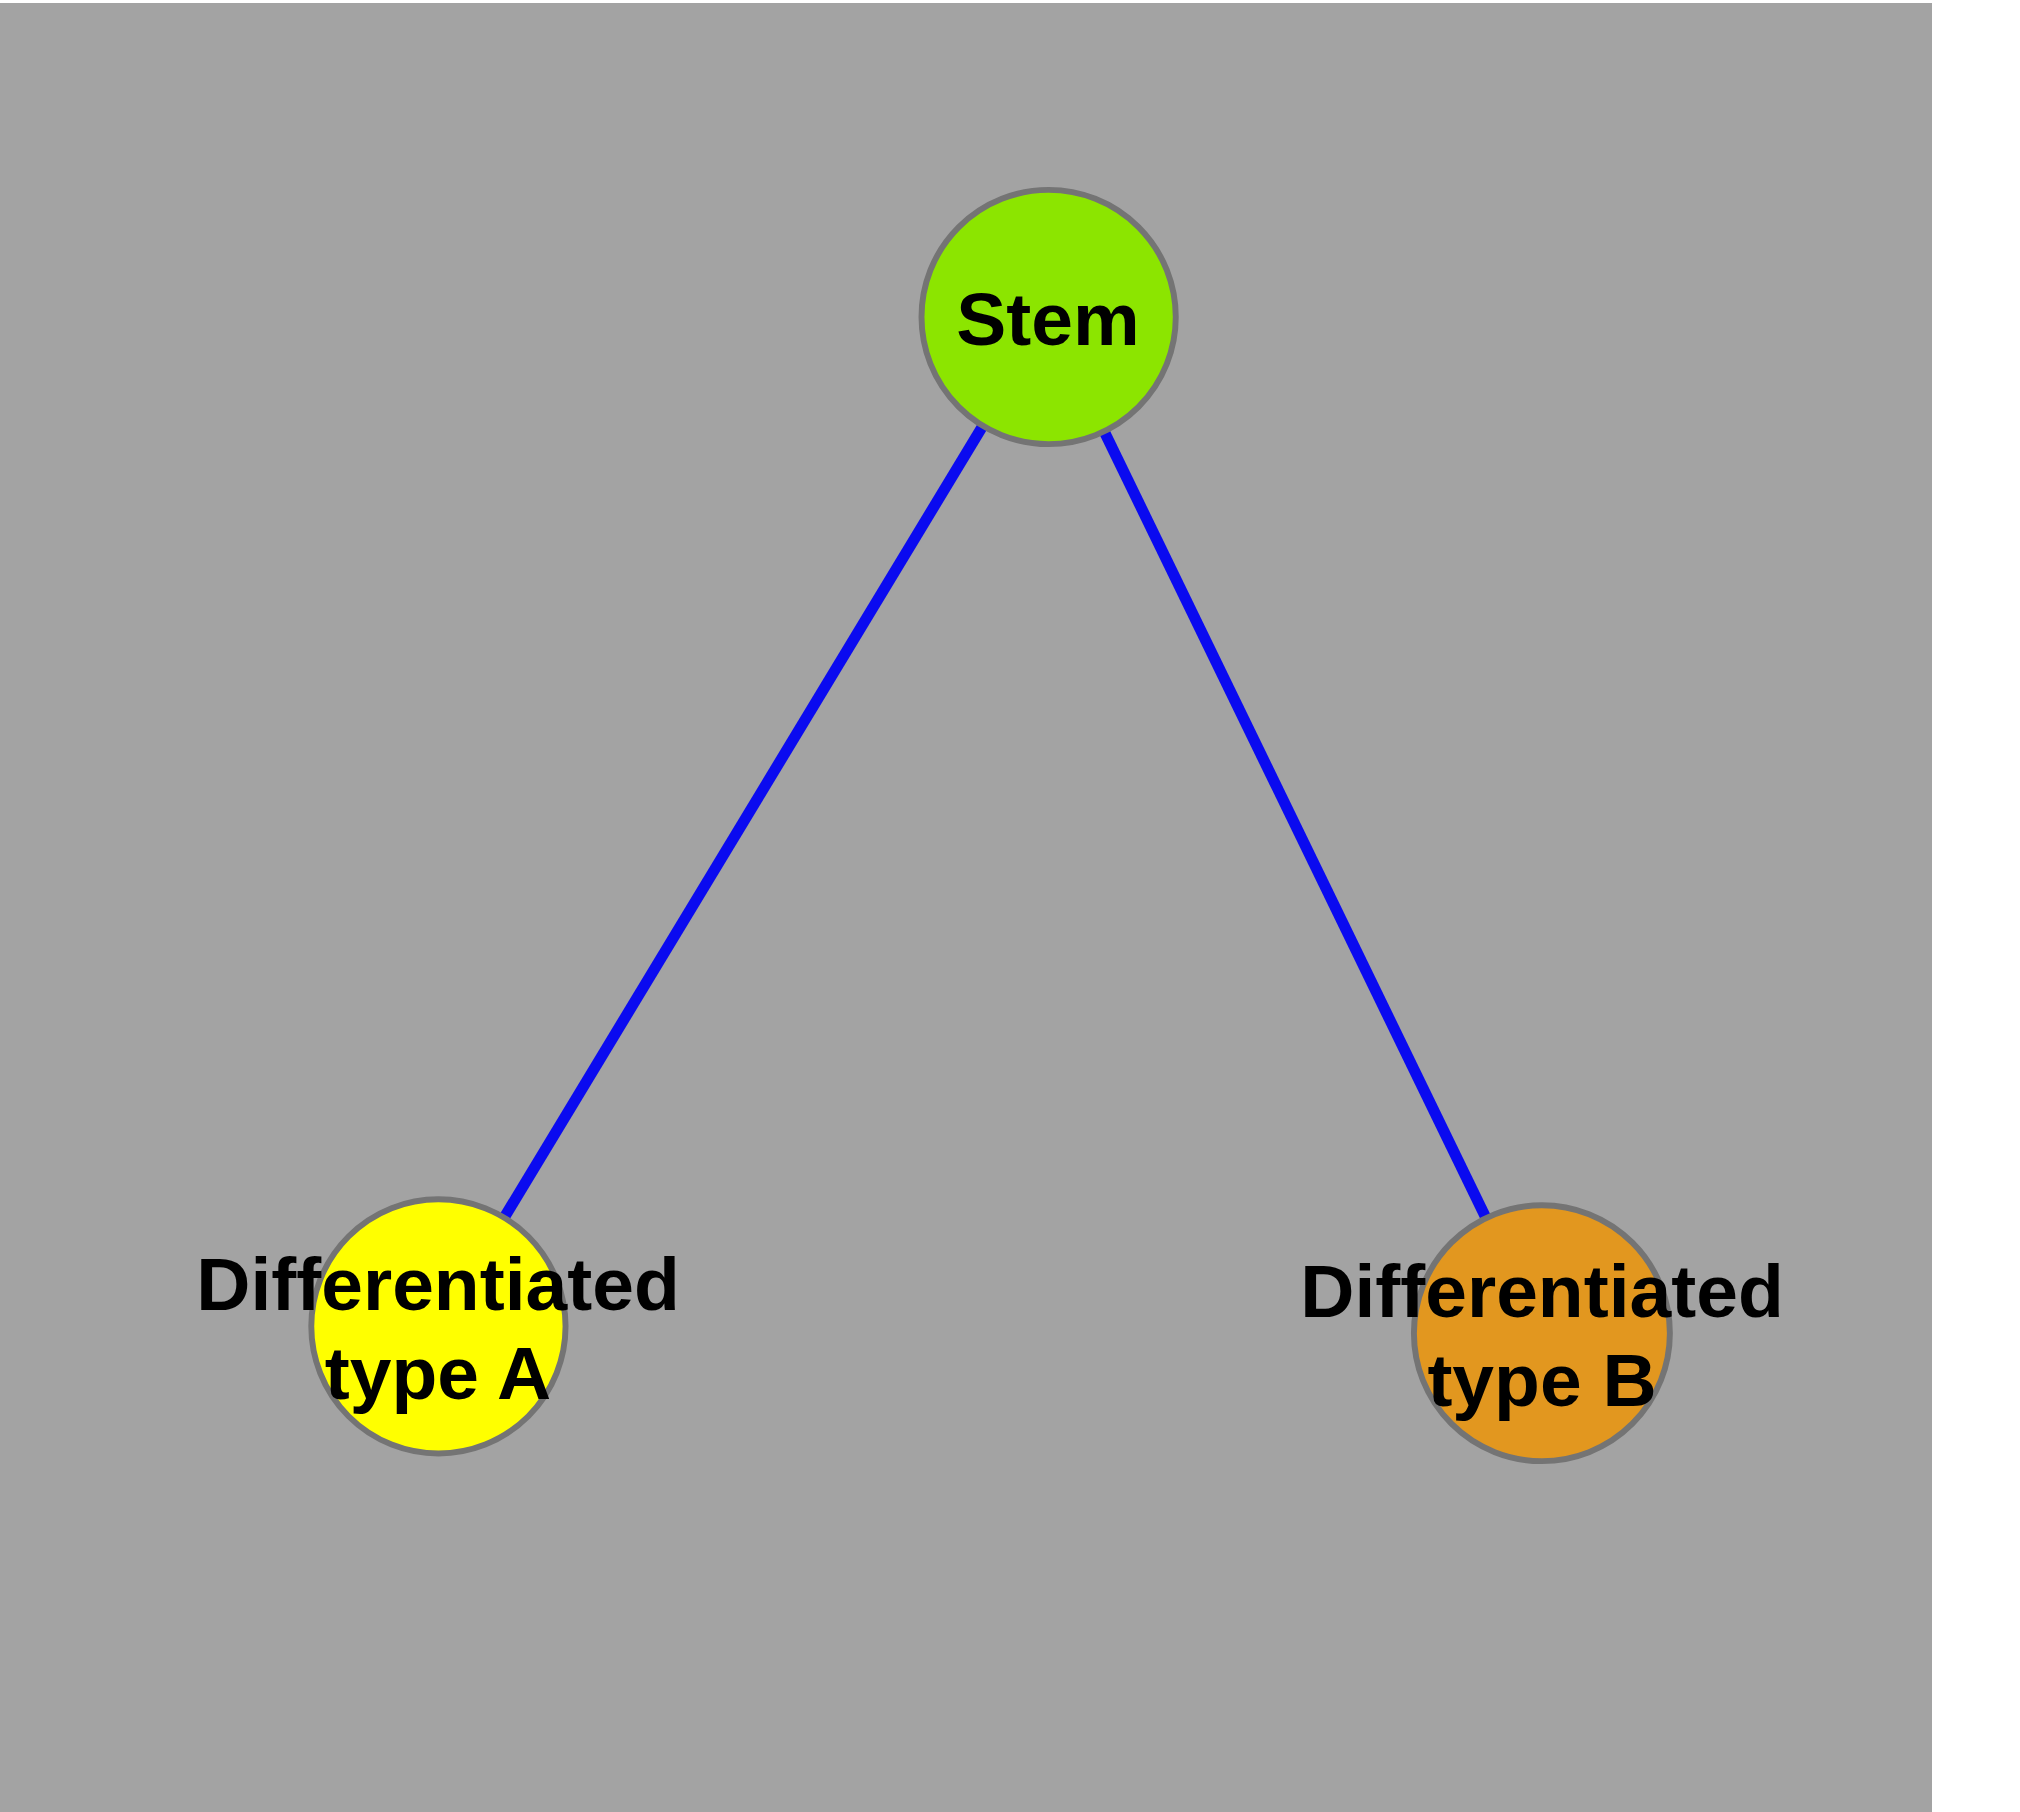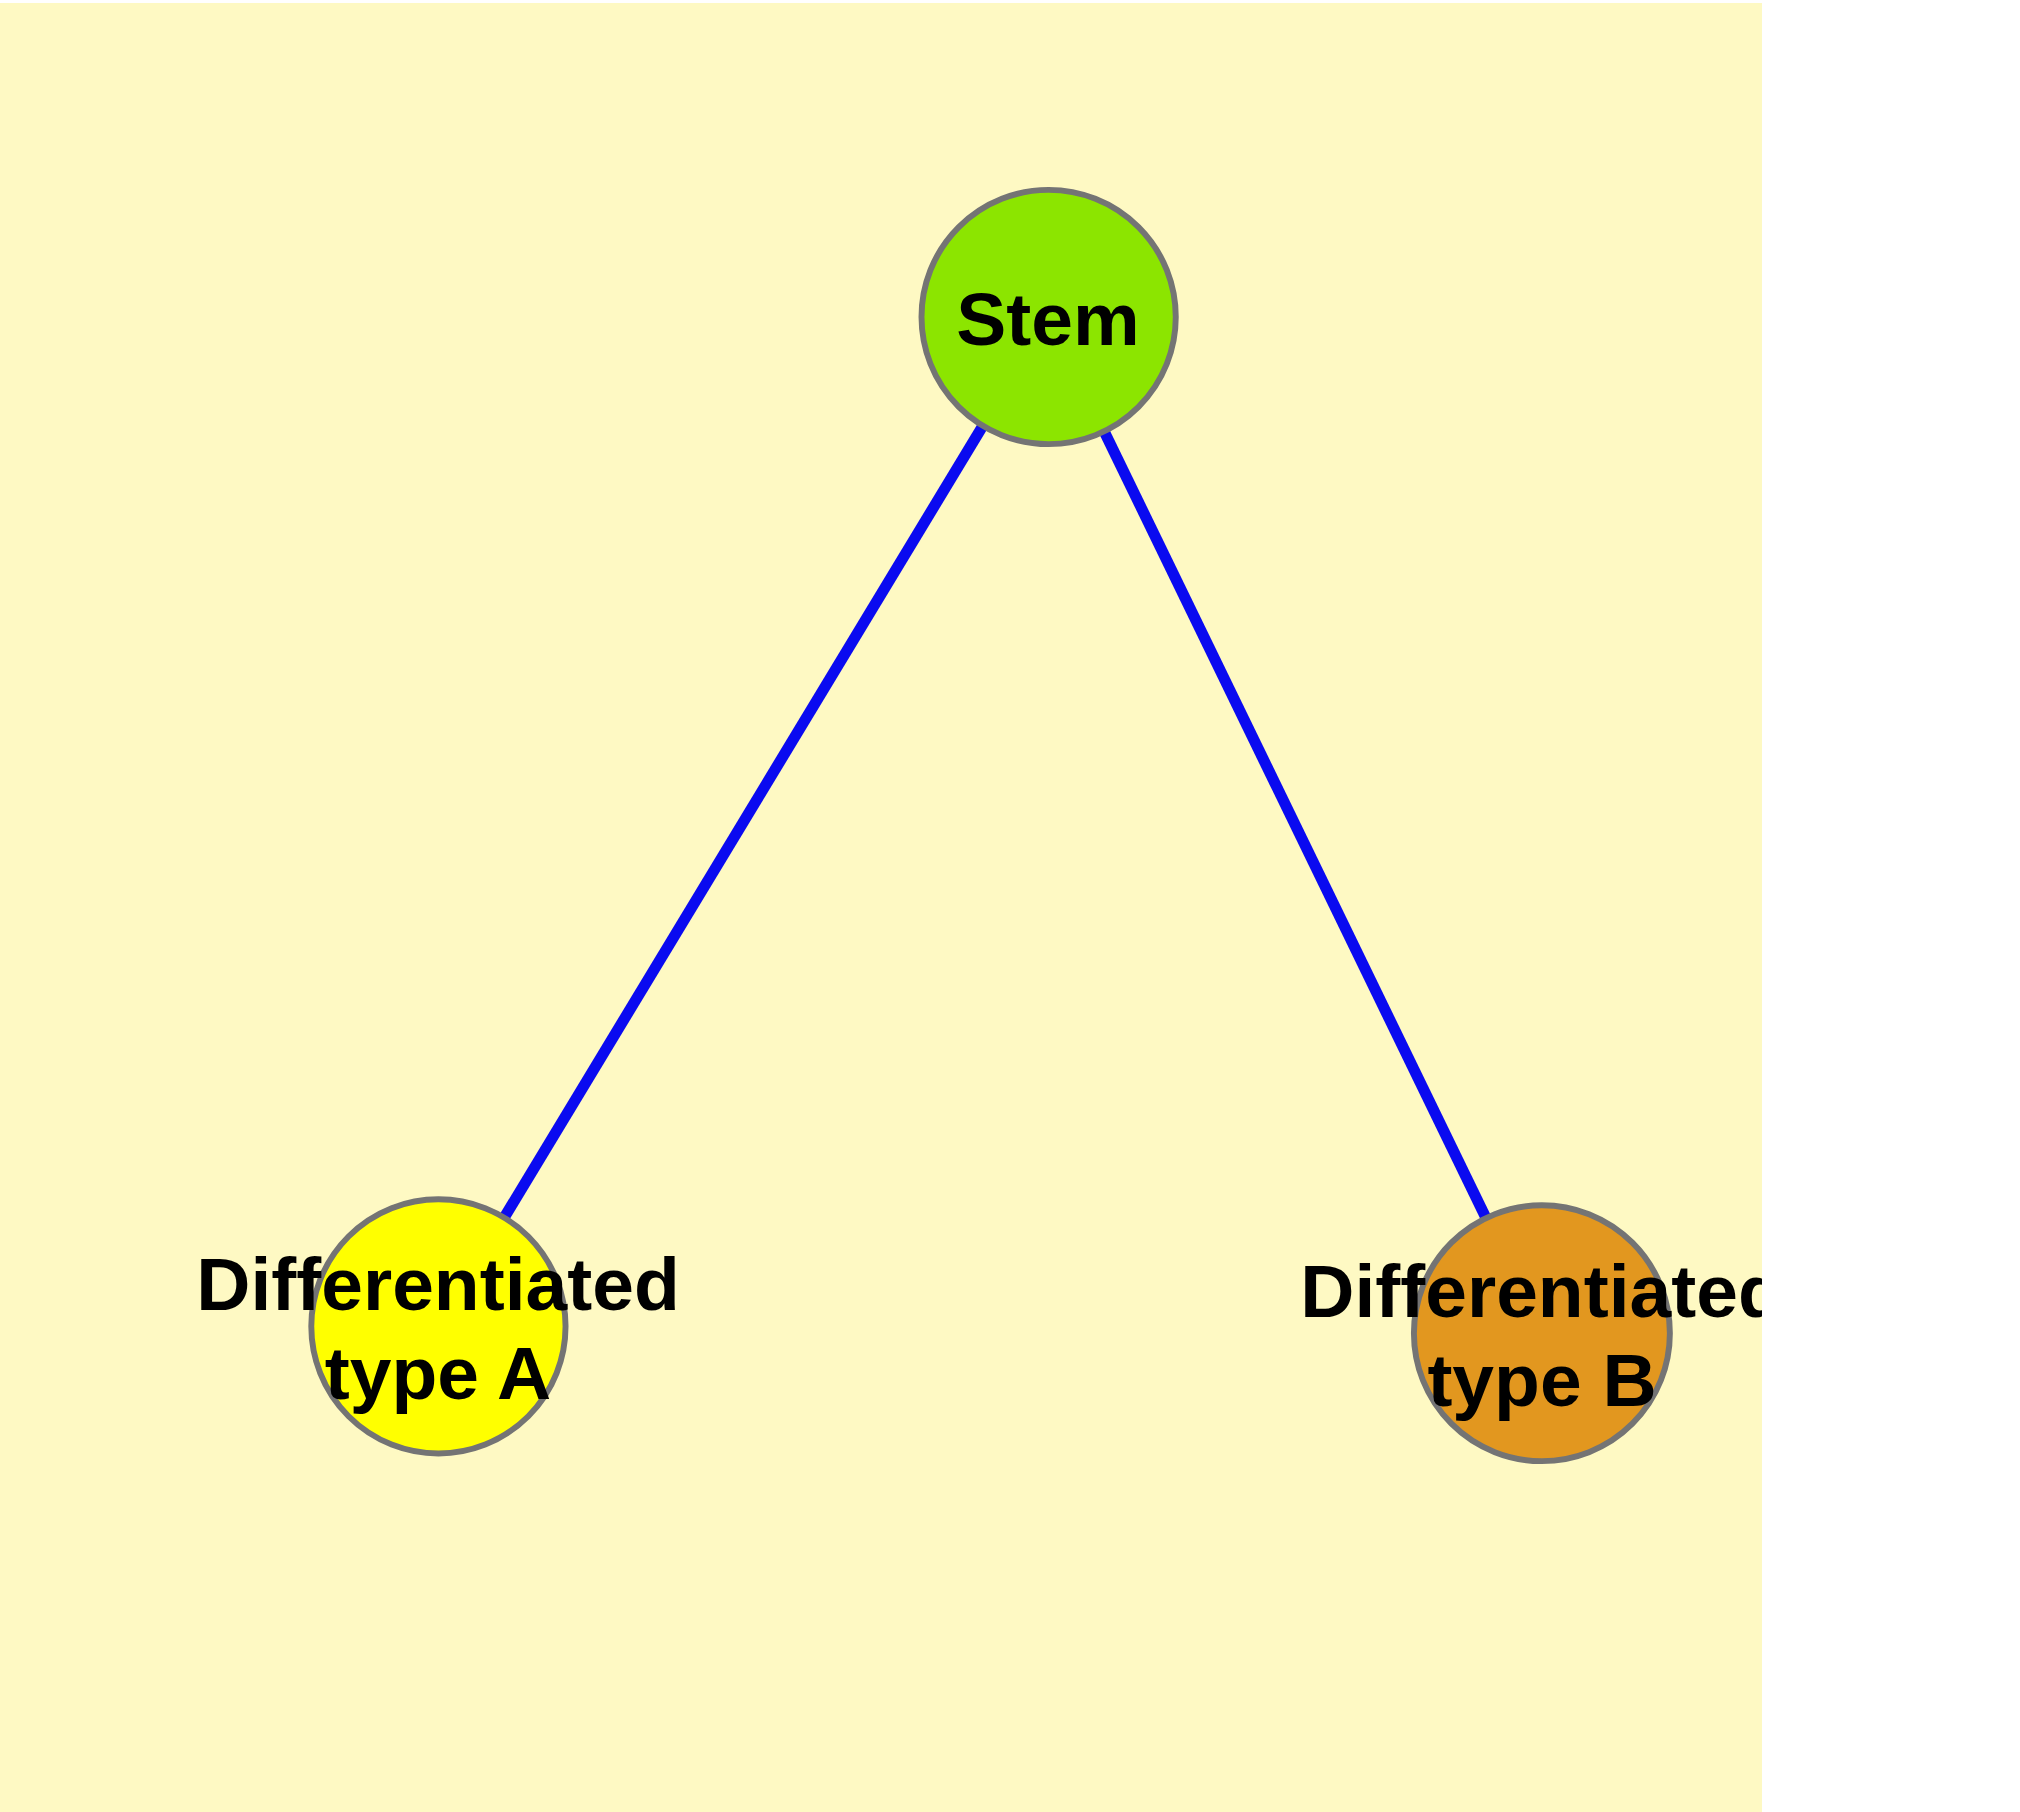--- a/index.html
+++ b/index.html
@@ -2,23 +2,23 @@
 <html style="font-size:13.6px"><head>
 <meta charset="utf-8">
 <style>
   html, body {
     margin: 0;
     padding: 0;
     background: #ffffff;
   }
   .canvas {
     position: relative;
-    width: 1762px;
+    width: 1932px;
     height: 1812px;
-    background: #fef9c3;
+    background: #a3a3a3;
     overflow: hidden;
     font-family: "Liberation Sans", sans-serif;
   }
   .top-strip {
     position: absolute;
     top: 0; left: 0;
     width: 100%;
     height: 3.4px;
     background: #ffffff;
   }

